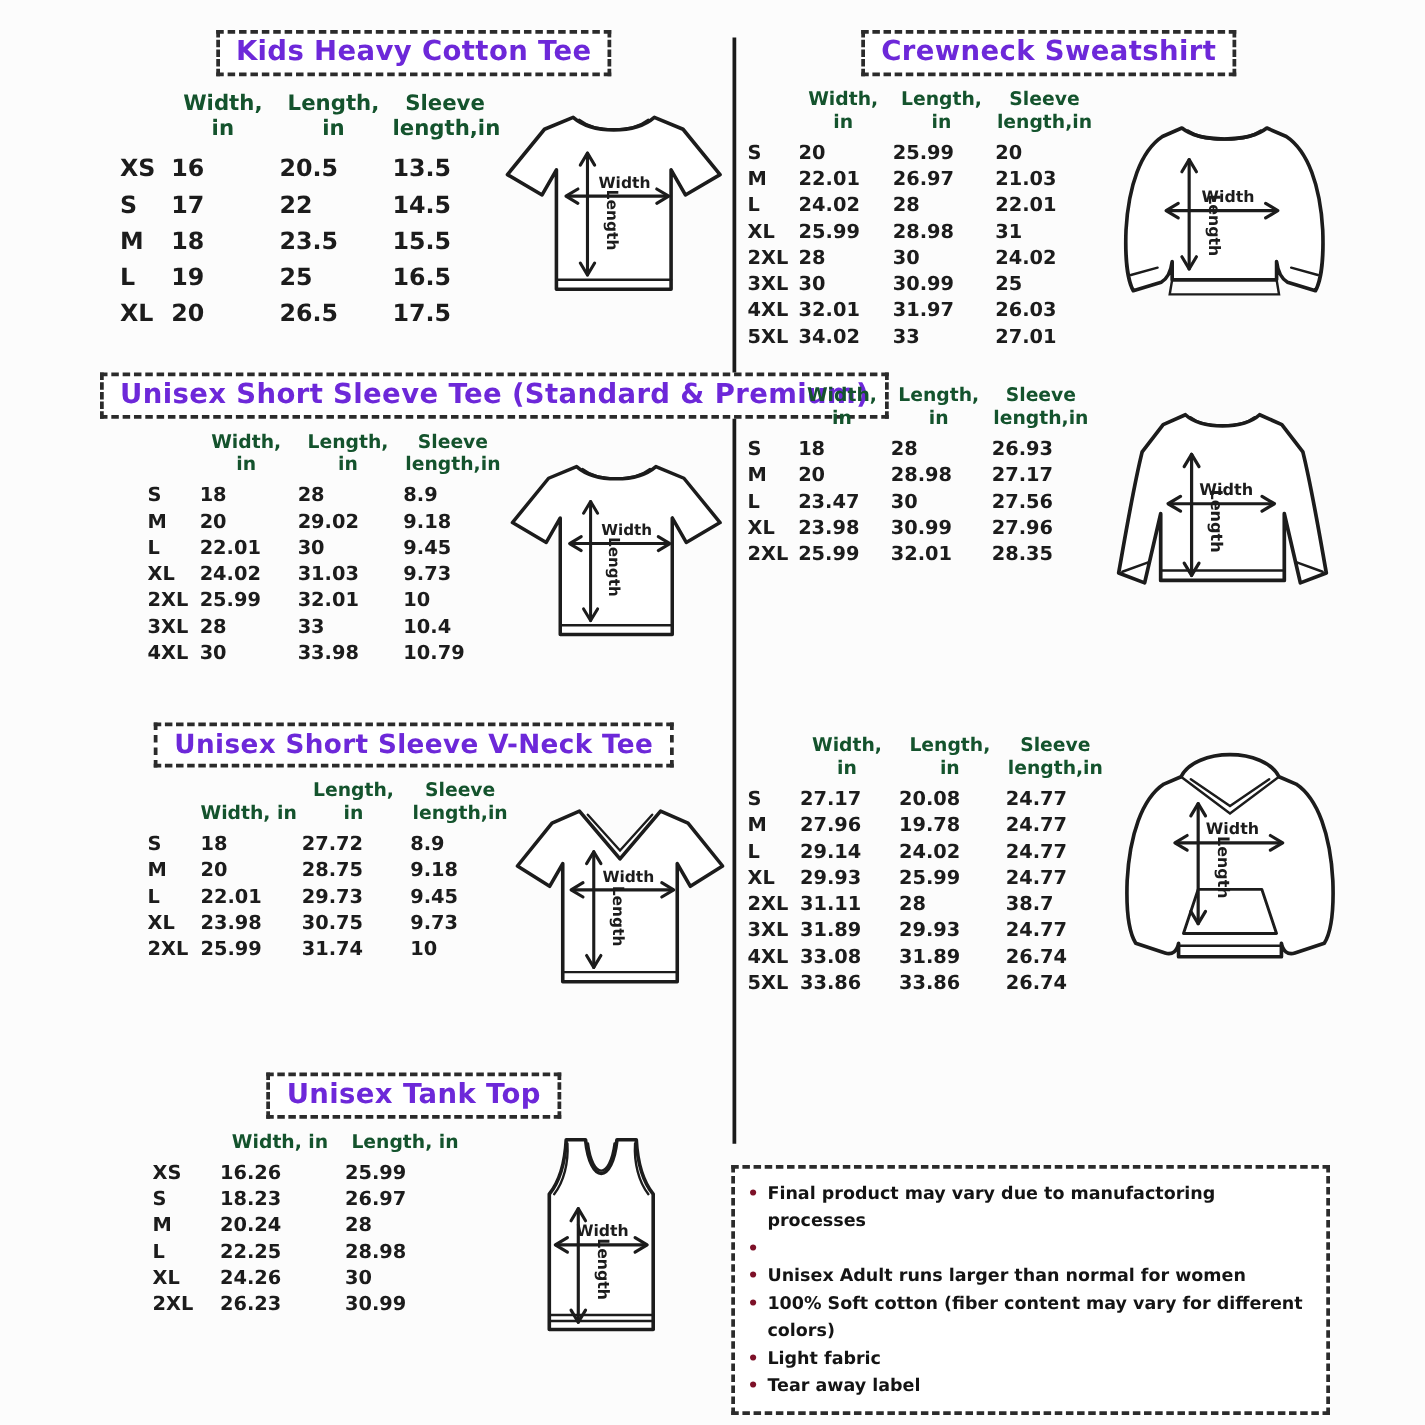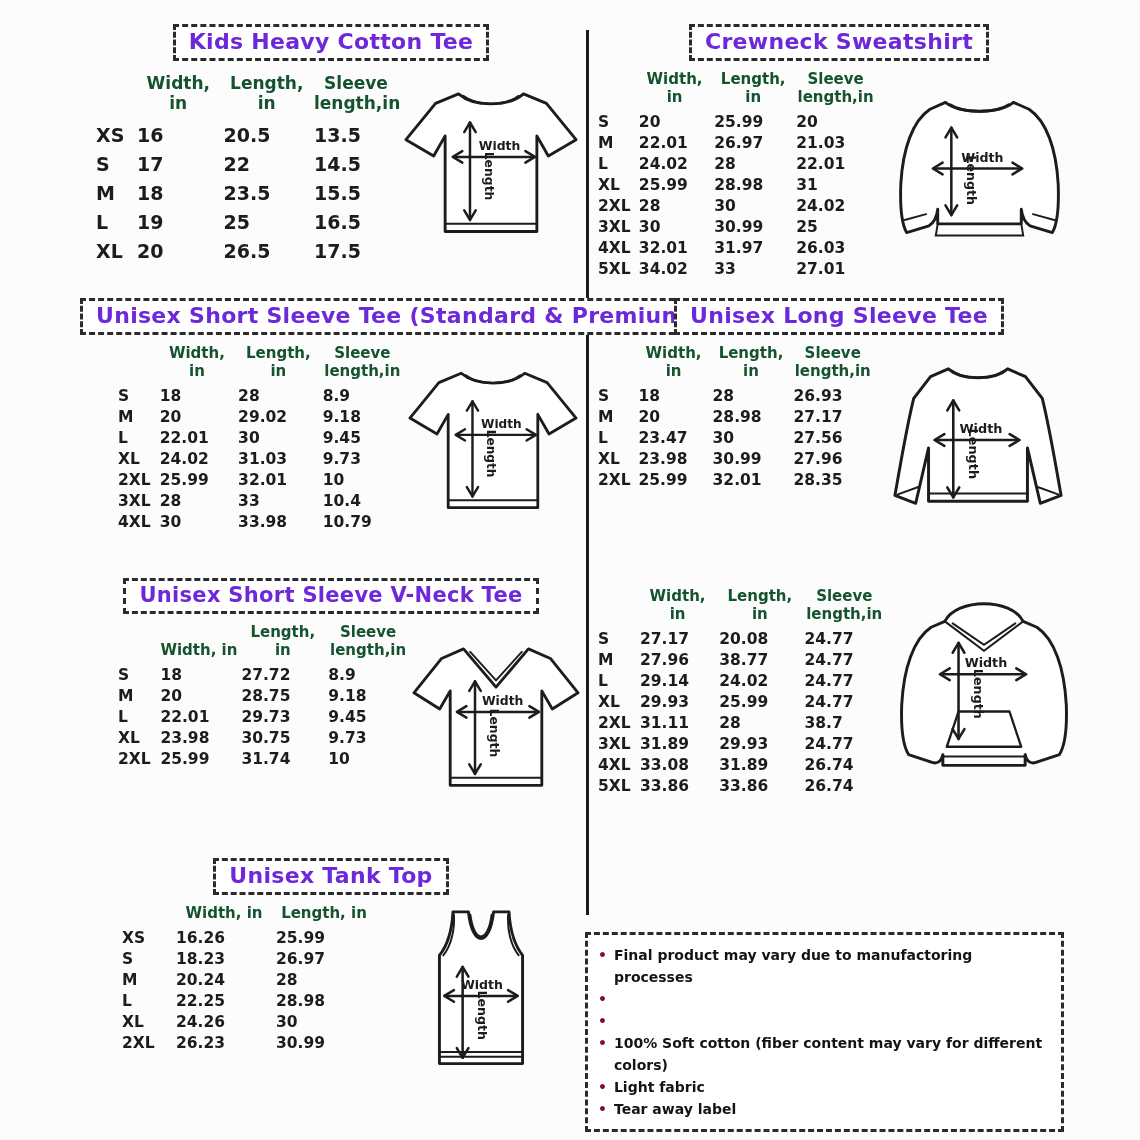--- a/index.html
+++ b/index.html
@@ -267,21 +267,20 @@
           <line x1="73" y1="56" x2="73" y2="158"></line>
             <path d="M67,66 L73,56 L79,66"></path>
             <path d="M67,148 L73,158 L79,148"></path>
         </g>
         <text transform="translate(89,112) rotate(90)" text-anchor="middle">Length</text>
       </svg>
     </div>
   </section>
 
   <section class="sec" style="left:596px;top:298px;width:486px;">
-    <div class="title-box"><span>Unisex Long Sleeve Tee</span></div>
     <div class="content">
       <table class="t-small">
         <thead>
             <tr>
           <th class="c-size"></th>
           <th class="c-w">Width, in</th>
           <th class="c-l">Length, in</th>
           <th class="c-s">Sleeve length,in</th>
         </tr>
           </thead>
@@ -422,21 +421,21 @@
 
         <tr>
             <td class="sz">S</td>
             <td>27.17</td>
             <td>20.08</td>
             <td>24.77</td>
           </tr>
             <tr>
             <td class="sz">M</td>
             <td>27.96</td>
-            <td>38.77</td>
+            <td>19.78</td>
             <td>24.77</td>
           </tr>
             <tr>
             <td class="sz">L</td>
             <td>29.14</td>
             <td>24.02</td>
             <td>24.77</td>
           </tr>
             <tr>
             <td class="sz">XL</td>
@@ -566,20 +565,21 @@
         <span class="bullet">•</span>
         <span>Final product may vary due to manufactoring processes</span>
       </div>
 
       <div class="note">
         <span class="bullet">•</span>
       </div>
 
       <div class="note">
         <span class="bullet">•</span>
+        <span>Unisex Adult runs larger than normal for women</span>
       </div>
 
       <div class="note">
         <span class="bullet">•</span>
         <span>100% Soft cotton (fiber content may vary for different colors)</span>
       </div>
 
       <div class="note">
         <span class="bullet">•</span>
         <span>Light fabric</span>

